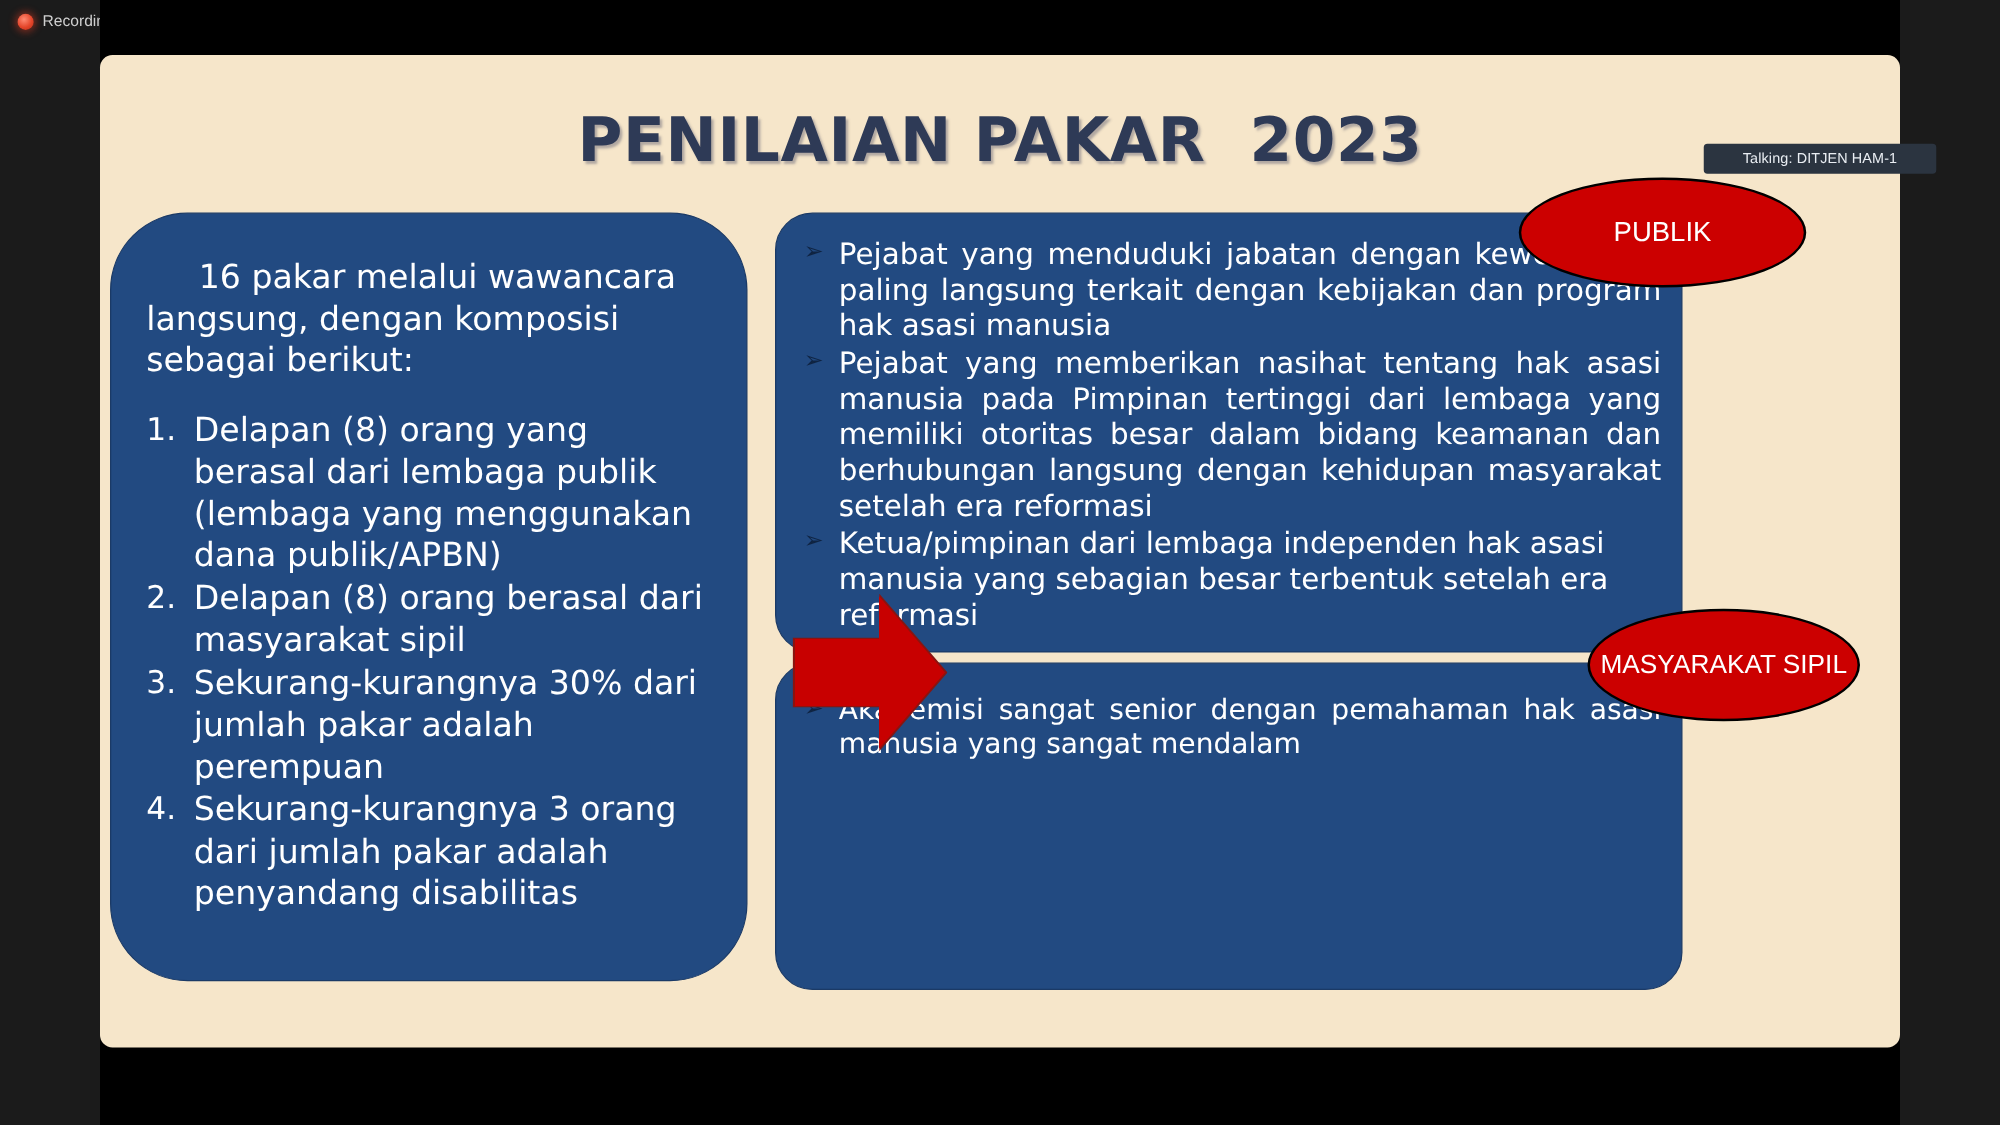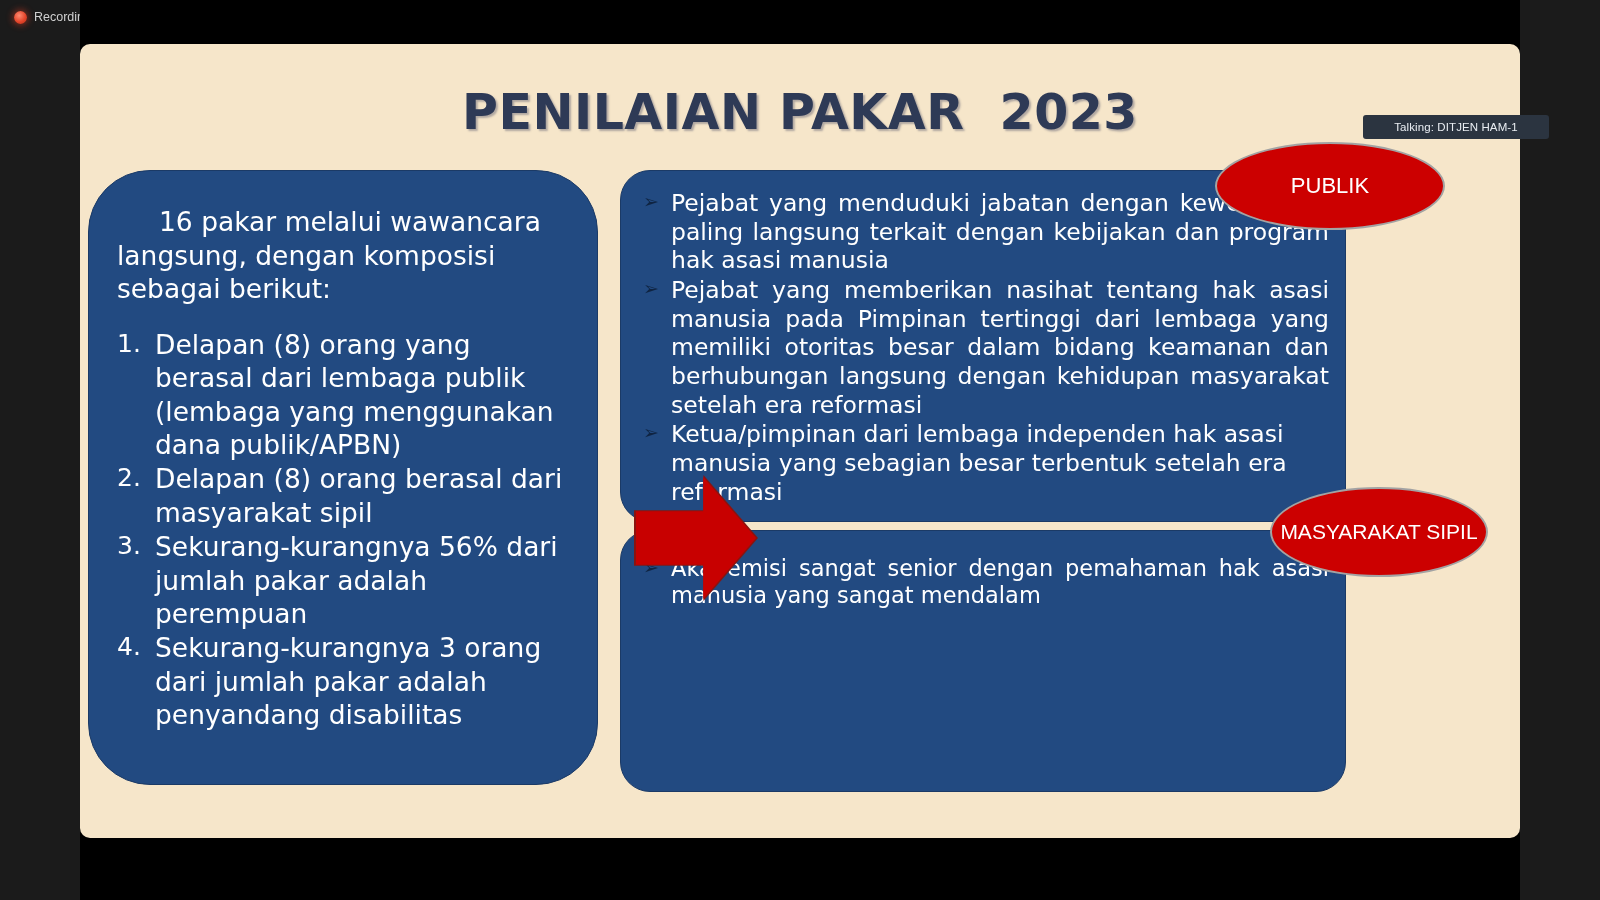--- a/index.html
+++ b/index.html
@@ -160,21 +160,21 @@
     width:124px; height:126px;
     background:#8a1410;
     clip-path:polygon(0% 28%, 56% 28%, 56% 0%, 100% 50%, 56% 100%, 56% 72%, 0% 72%);
     z-index:11;
   }
 
   
   .ellipse {
     position:absolute;
     background:#CC0000;
-    border:2px solid #a3a3a3;
+    border:2px solid #000000;
     border-radius:50%;
     display:flex; align-items:center; justify-content:center;
     text-align:center;
     color:#fff;
     font-family:"Liberation Sans", sans-serif;
     z-index:30;
   }
   .ellipse-publik {
     left:1135px; top:98px; width:230px; height:88px;
     font-size:22px; line-height:1.1;
@@ -206,21 +206,21 @@
 
   <div class="slide">
 
     <div class="slide-title">PENILAIAN PAKAR  2023</div>
 
     <div class="panel panel-left">
       <div class="intro">16 pakar melalui wawancara langsung, dengan komposisi sebagai berikut:</div>
       <ol class="numlist">
         <li>Delapan (8) orang yang berasal dari lembaga publik (lembaga yang menggunakan dana publik/APBN)</li>
         <li>Delapan (8) orang berasal dari masyarakat sipil</li>
-        <li>Sekurang-kurangnya 56% dari jumlah pakar adalah perempuan</li>
+        <li>Sekurang-kurangnya 30% dari jumlah pakar adalah perempuan</li>
         <li>Sekurang-kurangnya 3 orang dari jumlah pakar adalah penyandang disabilitas</li>
       </ol>
     </div>
 
     <div class="red-arrow-outline"></div>
     <div class="red-arrow"></div>
 
     <div class="panel panel-tr">
       <ul class="arrows">
         <li>Pejabat yang menduduki jabatan dengan kewenangan paling langsung  terkait dengan kebijakan dan program hak asasi manusia</li>

